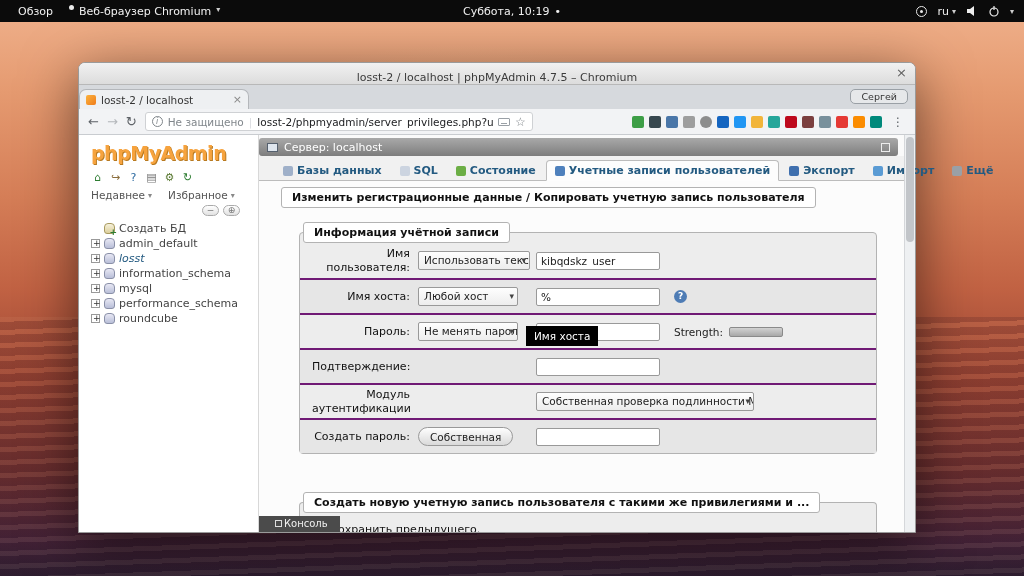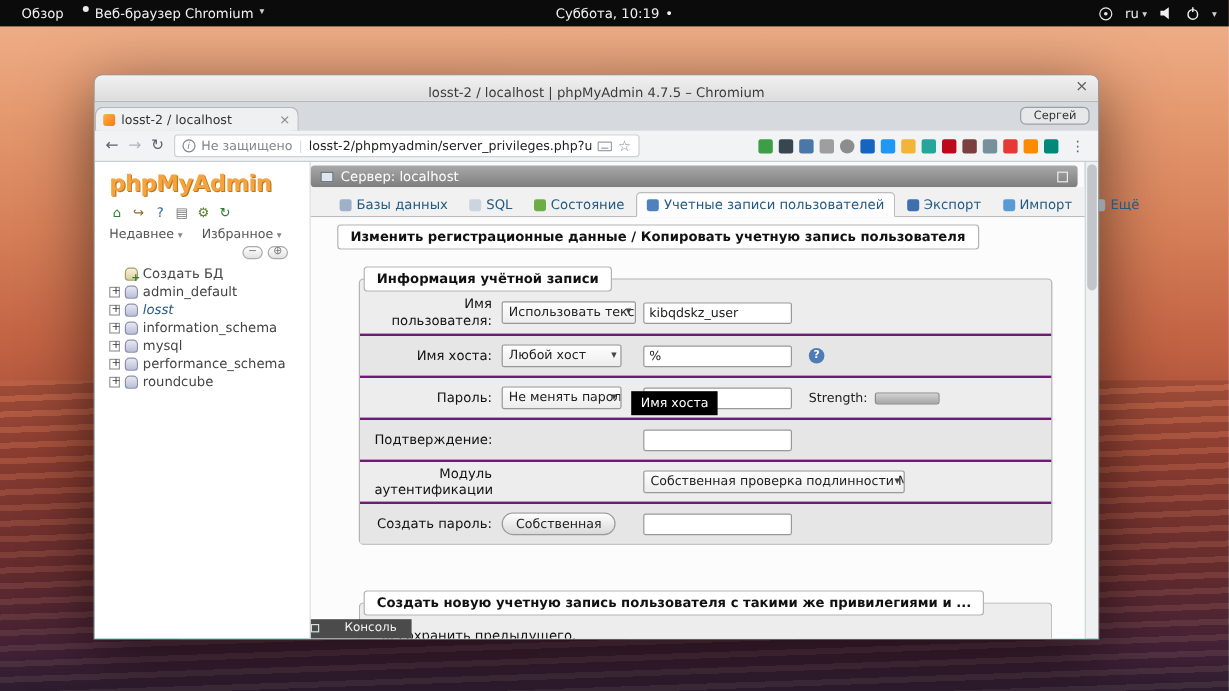--- a/index.html
+++ b/index.html
@@ -89,21 +89,21 @@
   .tree-item.current .tree-label{font-style:italic;color:#235a81;}
 
   
   .main{flex:1;min-width:0;background:#fafafa;display:flex;flex-direction:column;position:relative;}
   .server-bar{flex:0 0 18px;margin:3px 6px 0 0;background:linear-gradient(#a9a9a9,#7d7d7d);border-radius:3px;
     color:#fff;font-size:11px;display:flex;align-items:center;gap:6px;padding:0 8px;}
   .server-icon{width:11px;height:9px;background:#dfe6ee;border:1px solid #55606e;flex:0 0 auto;}
   .maximize-icon{margin-left:auto;width:9px;height:9px;border:1px solid #ececec;flex:0 0 auto;}
   .pma-tabs{flex:0 0 25px;display:flex;align-items:flex-end;gap:2px;padding:3px 0 0 16px;
     border-bottom:1px solid #bcbcbc;background:#f1f1f1;}
-  .pma-tab{display:flex;align-items:center;gap:4px;padding:3px 8px;font-size:11px;font-weight:normal;
+  .pma-tab{display:flex;align-items:center;gap:4px;padding:3px 8px;font-size:11px;font-weight:bold;
     color:#235a81;border-radius:4px 4px 0 0;white-space:nowrap;}
   .pma-tab.active{background:#fdfdfd;border:1px solid #bcbcbc;border-bottom-color:#fdfdfd;margin-bottom:-1px;}
   .tab-icon{width:10px;height:10px;border-radius:2px;flex:0 0 auto;}
   .page{flex:1;min-height:0;padding-left:22px;background:#fcfcfc;overflow:hidden;}
   .legend-box{display:inline-block;background:#fff;border:1px solid #b3b3b3;border-radius:3px;
     padding:3px 10px;font-size:11px;font-weight:bold;color:#111;white-space:nowrap;text-align:center;}
   .main-legend{margin-top:6px;}
   .account-fieldset{position:relative;width:578px;margin:24px 0 0 18px;background:#ededed;
     border:1px solid #b3b3b3;border-radius:4px;padding-top:10px;}
   .fieldset-legend{position:absolute;top:-11px;left:3px;}
@@ -127,21 +127,21 @@
   .strength-meter{width:54px;height:10px;border:1px solid #8a8a8a;border-radius:2px;
     background:linear-gradient(#d2d2d2,#a8a8a8);}
   .pma-button{height:19px;background:linear-gradient(#fefefe,#d9d9d9);border:1px solid #999;
     border-radius:10px;font-size:10.5px;color:#222;padding:0 11px;font-family:inherit;}
   .tooltip{position:absolute;left:226px;top:93px;background:#000;color:#fff;font-size:10.5px;
     padding:4px 8px;z-index:6;white-space:nowrap;}
   .fieldset2{position:relative;width:578px;margin:48px 0 0 18px;background:#ededed;
     border:1px solid #b3b3b3;border-bottom:none;border-radius:4px 4px 0 0;height:46px;
     padding:20px 0 0 18px;font-size:11px;color:#111;}
   .console-btn{position:absolute;left:0;bottom:0;background:#4b4b4b;color:#f0f0f0;font-size:10px;
-    padding:2px 12px 3px 0;display:flex;align-items:center;gap:21px;z-index:8;justify-content:space-between;}
+    padding:2px 12px 3px 16px;display:flex;align-items:center;gap:2px;z-index:8;justify-content:space-between;}
   .console-icon{width:7px;height:7px;border:1px solid #ddd;flex:0 0 auto;}
 </style>
 </head>
 <body>
 
 <div class="desktop"></div>
 
 <div class="topbar">
   <div class="tb-item">
     <span>Обзор</span>

